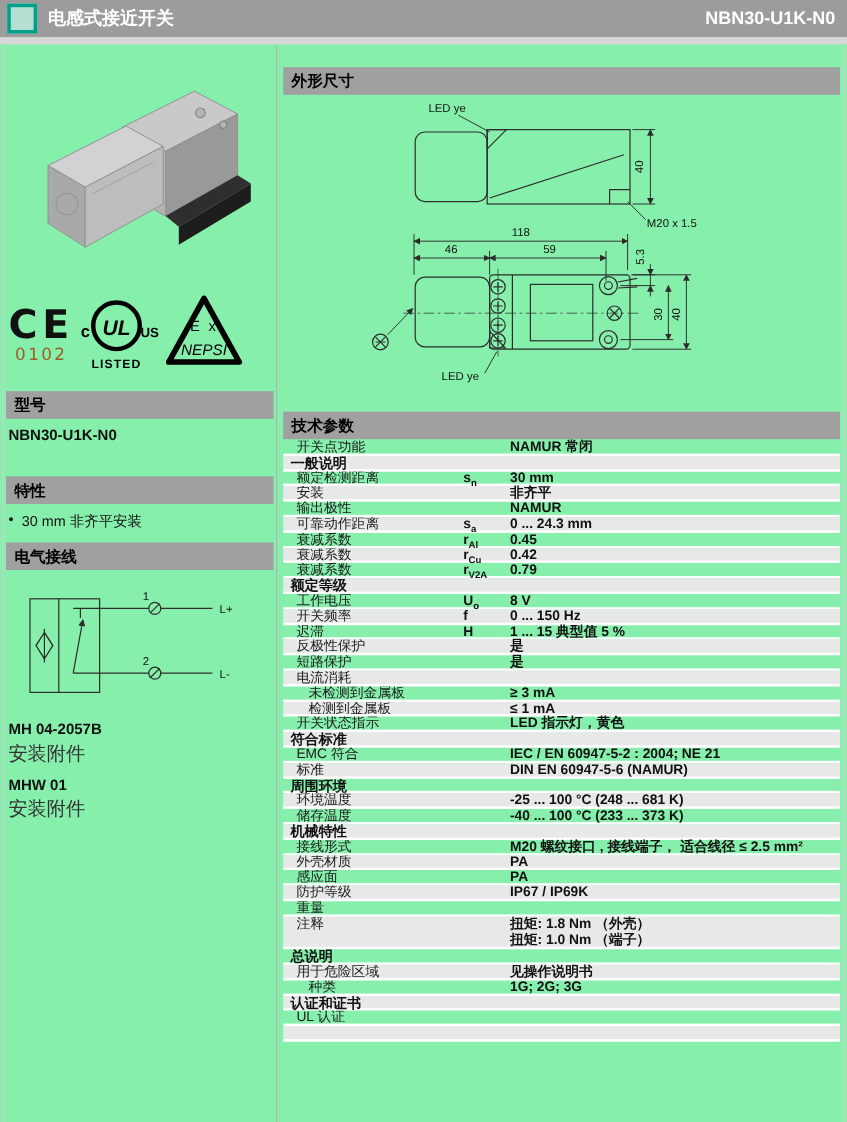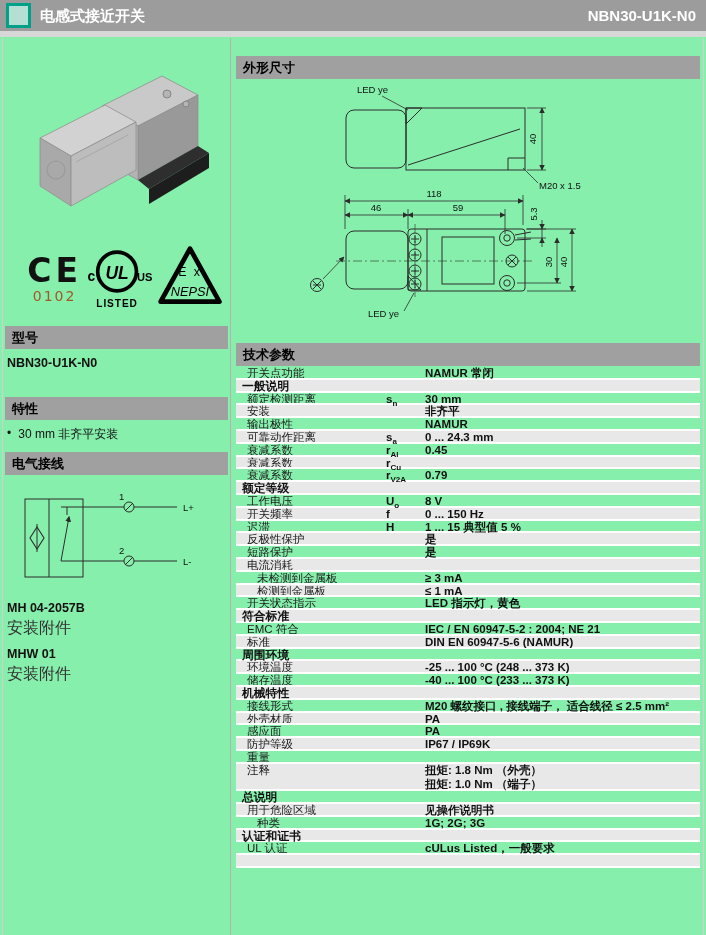--- a/index.html
+++ b/index.html
@@ -16,21 +16,21 @@
   .header{position:absolute;left:0;top:0;right:0;height:31px;background:var(--header_bar)}
   .header .title{position:absolute;left:40px;top:0;line-height:31px;font-size:15px;font-weight:bold;color:#fff}
   .header .model{position:absolute;right:10px;top:0;line-height:31px;font-size:15px;font-weight:bold;color:#fff}
   .header .logo-square{position:absolute;left:6px;top:3px;width:25px;height:25px;background:var(--teal_fill);border:3px solid var(--teal_border)}
   .substrip{position:absolute;left:0;right:0;top:31px;height:6px;background:#d7d7d7}
 
   .bar{background:var(--bar);font-weight:bold;font-size:13px;color:#000;padding:2.5px 7px}
 
   .left-col{position:absolute;left:5px;top:42px;width:223px}
   .photo{display:block;margin:0 auto}
-  .logos{display:flex;align-items:center;justify-content:flex-end;padding:0 2px;margin-top:6px;height:80px}
+  .logos{display:flex;align-items:center;justify-content:flex-start;padding:0 2px;margin-top:6px;height:80px}
   .ce-block{display:flex;flex-direction:column;align-items:center;line-height:1}
   .ce-text{font-size:33px;font-weight:bold;letter-spacing:4px;font-family:"DejaVu Sans",sans-serif}
   .ce-code{font-size:14px;letter-spacing:2px;margin-top:2px;color:var(--ce_code_color);font-family:"DejaVu Sans",sans-serif}
   .model-value{font-size:12.5px;font-weight:bold;margin:7px 0 0 2px}
   .sec-模型{margin-top:8px}
   .bar.features{margin-top:27px}
   .feature-line{font-size:12px;margin:6px 0 0 2px;display:flex;gap:7px}
   .bar.wiring{margin-top:9px}
   .wiring-svg{display:block;margin:10px 0 0 6px}
   .bar.acc{margin-top:32px}
@@ -304,20 +304,23 @@
         <div class="trow">
           <div class="tlabel">衰减系数</div>
           <div class="tsym">r<sub>Al</sub></div>
           <div class="tval">
             <div>0.45</div>
           </div>
         </div>
         <div class="trow">
           <div class="tlabel">衰减系数</div>
           <div class="tsym">r<sub>Cu</sub></div>
+          <div class="tval">
+            <div>0.42</div>
+          </div>
         </div>
         <div class="trow">
           <div class="tlabel">衰减系数</div>
           <div class="tsym">r<sub>V2A</sub></div>
           <div class="tval">
             <div>0.79</div>
           </div>
         </div>
         <div class="trow">
           <div class="tsec-label">额定等级</div>
@@ -402,21 +405,21 @@
             <div>DIN EN  60947-5-6 (NAMUR)</div>
           </div>
         </div>
         <div class="trow">
           <div class="tsec-label">周围环境</div>
         </div>
         <div class="trow">
           <div class="tlabel">环境温度</div>
           <div class="tsym"></div>
           <div class="tval">
-            <div>-25 ... 100 °C (248 ... 373 K)</div>
+            <div>-25 ... 100 °C (248 ... 681 K)</div>
           </div>
         </div>
         <div class="trow">
           <div class="tlabel">储存温度</div>
           <div class="tsym"></div>
           <div class="tval">
             <div>-40 ... 100 °C (233 ... 373 K)</div>
           </div>
         </div>
         <div class="trow">
@@ -478,23 +481,20 @@
           <div class="tval">
             <div>1G; 2G; 3G</div>
           </div>
         </div>
         <div class="trow">
           <div class="tsec-label">认证和证书</div>
         </div>
         <div class="trow">
           <div class="tlabel">UL 认证</div>
           <div class="tsym"></div>
-          <div class="tval">
-            <div>cULus Listed，一般要求</div>
-          </div>
         </div>
         <div class="trow">
           <div class="tlabel"></div>
           <div class="tsym"></div>
           <div class="tval">
             <div></div>
           </div>
         </div>
       </div>
   </div>

